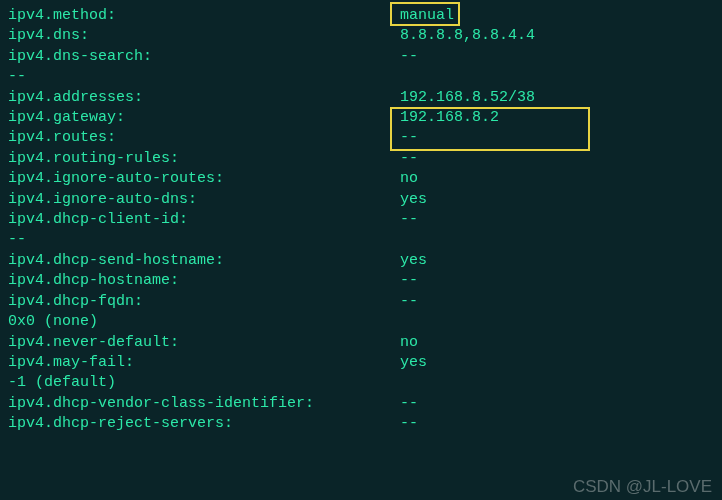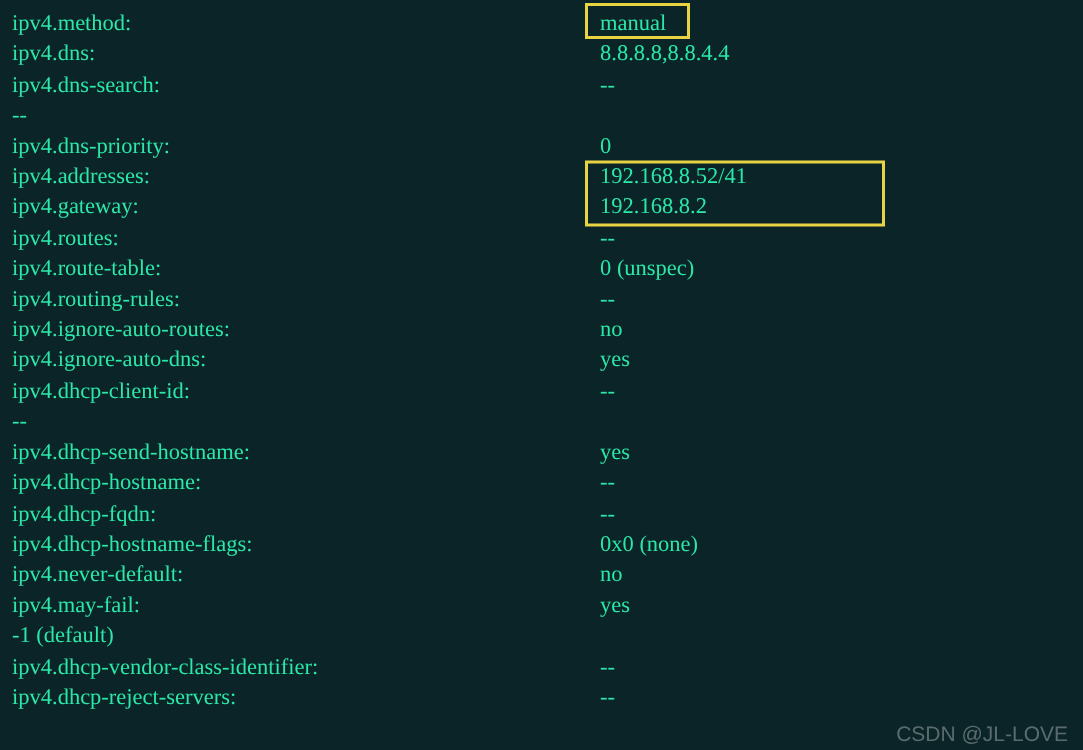--- a/index.html
+++ b/index.html
@@ -15,21 +15,20 @@
       height: 500px;
       color: #2ce8a8;
       padding: 6px 8px;
       position: relative;
       overflow: hidden;
     }
     .row {
       display: flex;
       line-height: 20.4px;
       white-space: pre;
-      font-family: Liberation Serif, serif;
     }
     .key {
       width: 392px;
       flex-shrink: 0;
     }
     .val {
     }
     .highlight-box {
       position: absolute;
       border: 2px solid #e8d442;
@@ -45,47 +44,45 @@
     .box2 {
       left: 390px;
       top: 107px;
       width: 200px;
       height: 44px;
     }
     .watermark {
       position: absolute;
       right: 10px;
       bottom: 3px;
-      font-size: 14px;
+      font-size: 17px;
       color: #5a6b6d;
       font-family: Arial, sans-serif;
     }
   </style>
 </head>
 <body>
 
 <div id="terminal">
     <div class="row"><span class="key">ipv4.method:</span><span class="val">manual</span></div>
     <div class="row"><span class="key">ipv4.dns:</span><span class="val">8.8.8.8,8.8.4.4</span></div>
     <div class="row"><span class="key">ipv4.dns-search:</span><span class="val">--</span></div>
     <div class="row"><span class="val">--</span></div>
-    <div class="row"><span class="key">ipv4.dns-priority:</span><span class="val">0</span></div>
-    <div class="row"><span class="key">ipv4.addresses:</span><span class="val">192.168.8.52/41</span></div>
+    <div class="row"><span class="key">ipv4.addresses:</span><span class="val">192.168.8.52/38</span></div>
     <div class="row"><span class="key">ipv4.gateway:</span><span class="val">192.168.8.2</span></div>
     <div class="row"><span class="key">ipv4.routes:</span><span class="val">--</span></div>
-    <div class="row"><span class="key">ipv4.route-table:</span><span class="val">0 (unspec)</span></div>
     <div class="row"><span class="key">ipv4.routing-rules:</span><span class="val">--</span></div>
     <div class="row"><span class="key">ipv4.ignore-auto-routes:</span><span class="val">no</span></div>
     <div class="row"><span class="key">ipv4.ignore-auto-dns:</span><span class="val">yes</span></div>
     <div class="row"><span class="key">ipv4.dhcp-client-id:</span><span class="val">--</span></div>
     <div class="row"><span class="val">--</span></div>
     <div class="row"><span class="key">ipv4.dhcp-send-hostname:</span><span class="val">yes</span></div>
     <div class="row"><span class="key">ipv4.dhcp-hostname:</span><span class="val">--</span></div>
     <div class="row"><span class="key">ipv4.dhcp-fqdn:</span><span class="val">--</span></div>
-    <div class="row"><span class="key">ipv4.dhcp-hostname-flags:</span><span class="val">0x0 (none)</span></div>
+    <div class="row"><span class="val">0x0 (none)</span></div>
     <div class="row"><span class="key">ipv4.never-default:</span><span class="val">no</span></div>
     <div class="row"><span class="key">ipv4.may-fail:</span><span class="val">yes</span></div>
     <div class="row"><span class="val">-1 (default)</span></div>
     <div class="row"><span class="key">ipv4.dhcp-vendor-class-identifier:</span><span class="val">--</span></div>
     <div class="row"><span class="key">ipv4.dhcp-reject-servers:</span><span class="val">--</span></div>
   </div>
 
 <div class="highlight-box box1"></div>
 <div class="highlight-box box2"></div>
 

